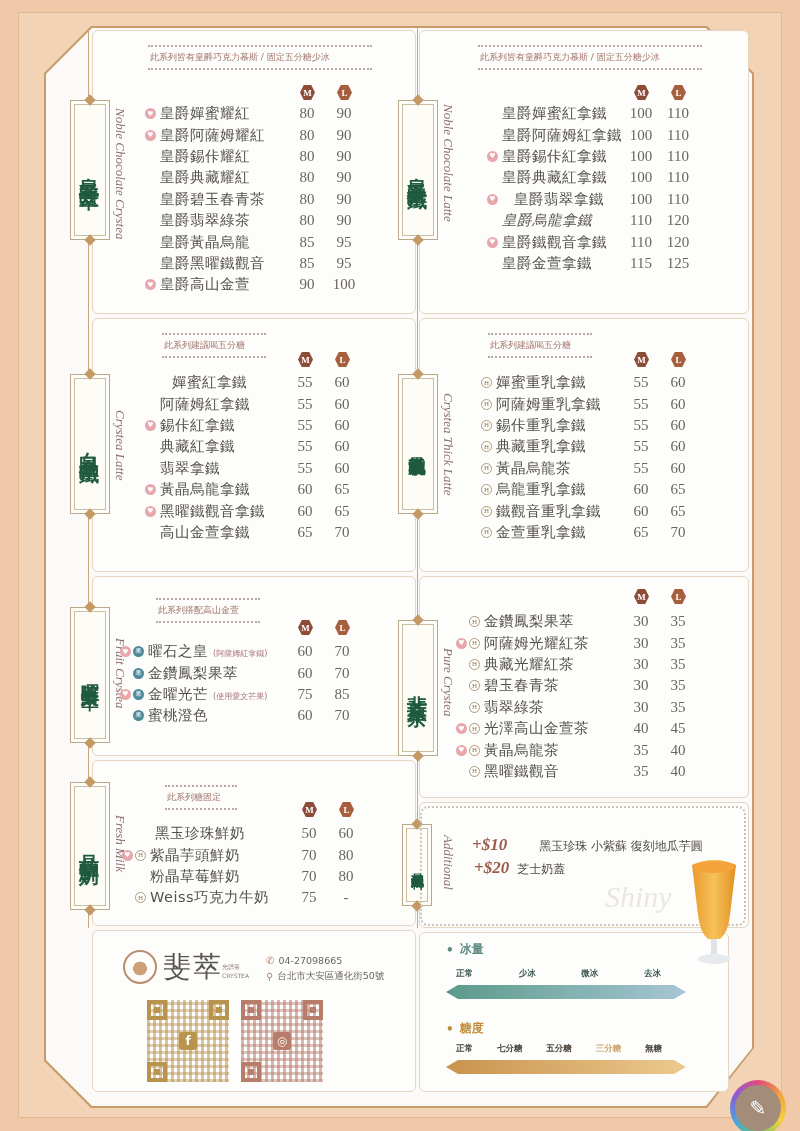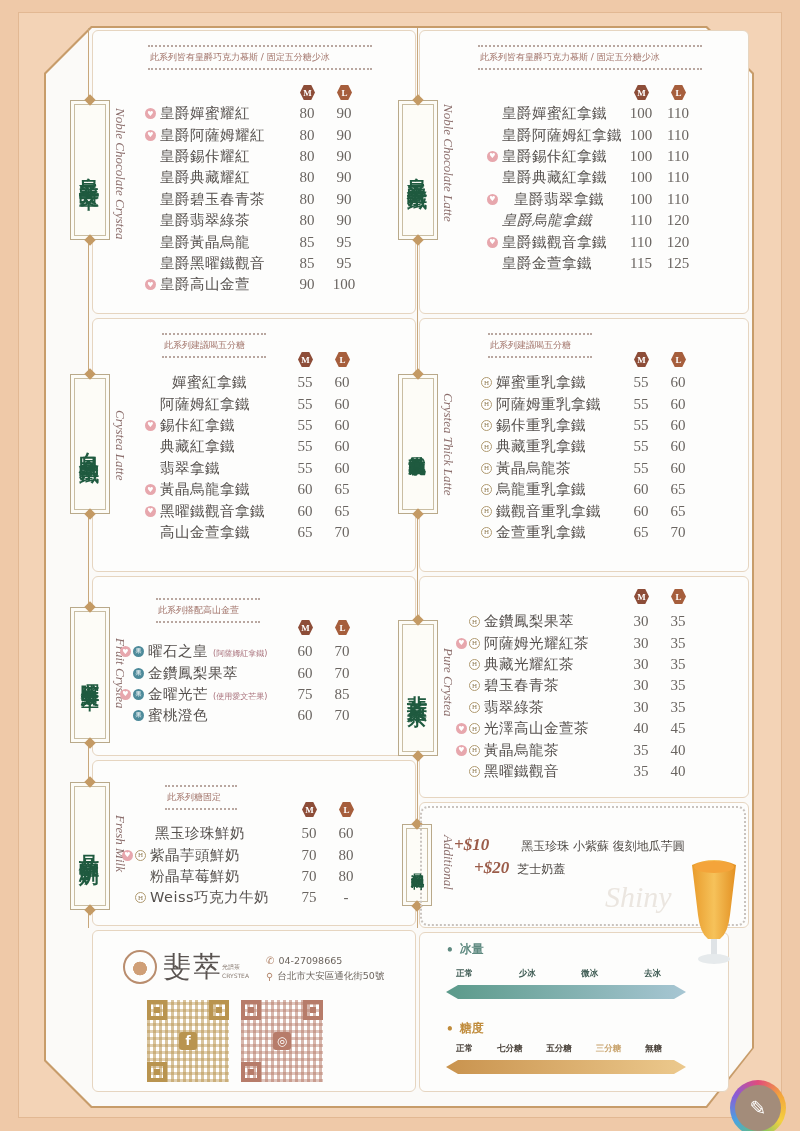--- a/index.html
+++ b/index.html
@@ -612,21 +612,21 @@
   </div>
 
 <div class="cat-tag" style="left:402px;top:824px;height:82px;width:30px;">
   <span class="diamond top"></span>
   <span class="cat-title small">晶選配料</span>
   <span class="diamond bot"></span>
 </div>
 <div class="additional-box" style="left:420px;top:806px;width:326px;height:120px;"></div>
 <div class="cat-en" style="left:440px;top:835px;">Additional</div>
 <div class="shiny" style="left:605px;top:880px;">Shiny</div>
-<div class="addon-row" style="left:454px;top:835px;gap:32px;">
+<div class="addon-row" style="left:472px;top:835px;gap:32px;">
   <span class="addon-price">+$10</span>
   <span class="addon-text">黑玉珍珠 小紫蘇 復刻地瓜芋圓</span>
 </div>
 <div class="addon-row" style="left:474px;top:858px;">
   <span class="addon-price">+$20</span>
   <span class="addon-text">芝士奶蓋</span>
 </div>
 <svg class="drink" style="left:684px;top:855px;" width="60" height="120" viewBox="0 0 60 120">
   <defs>
     <linearGradient id="mg" x1="0" x2="1">

